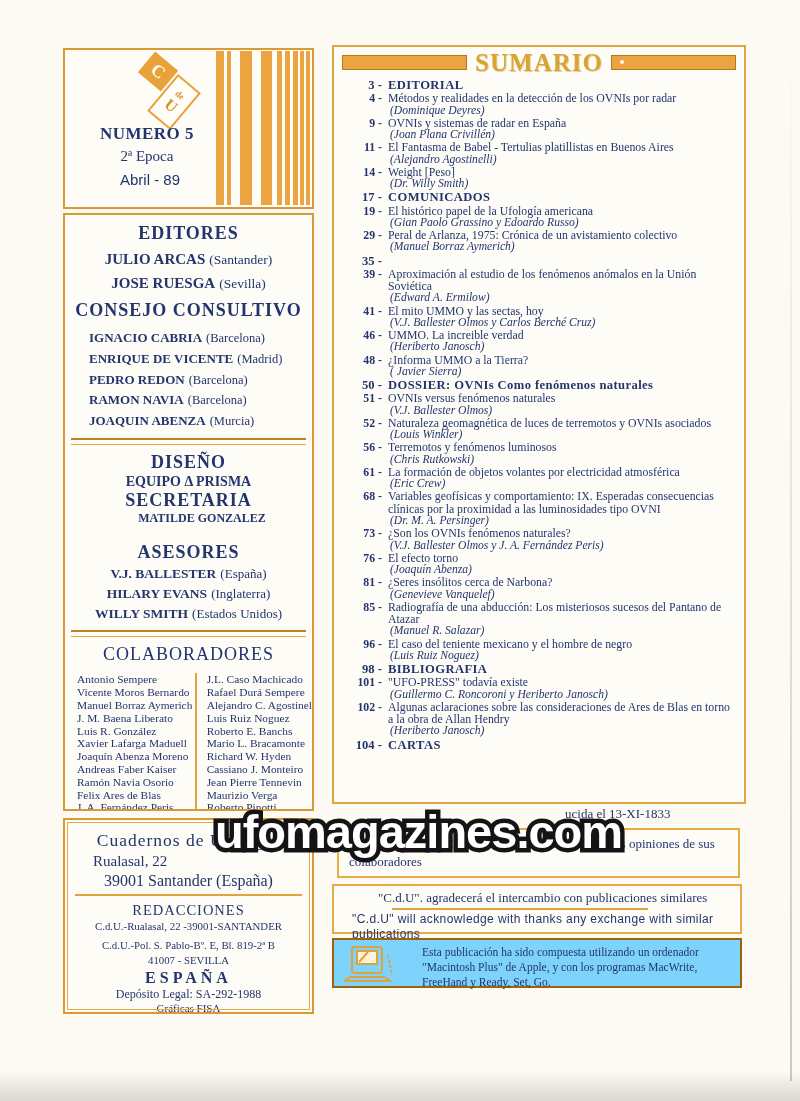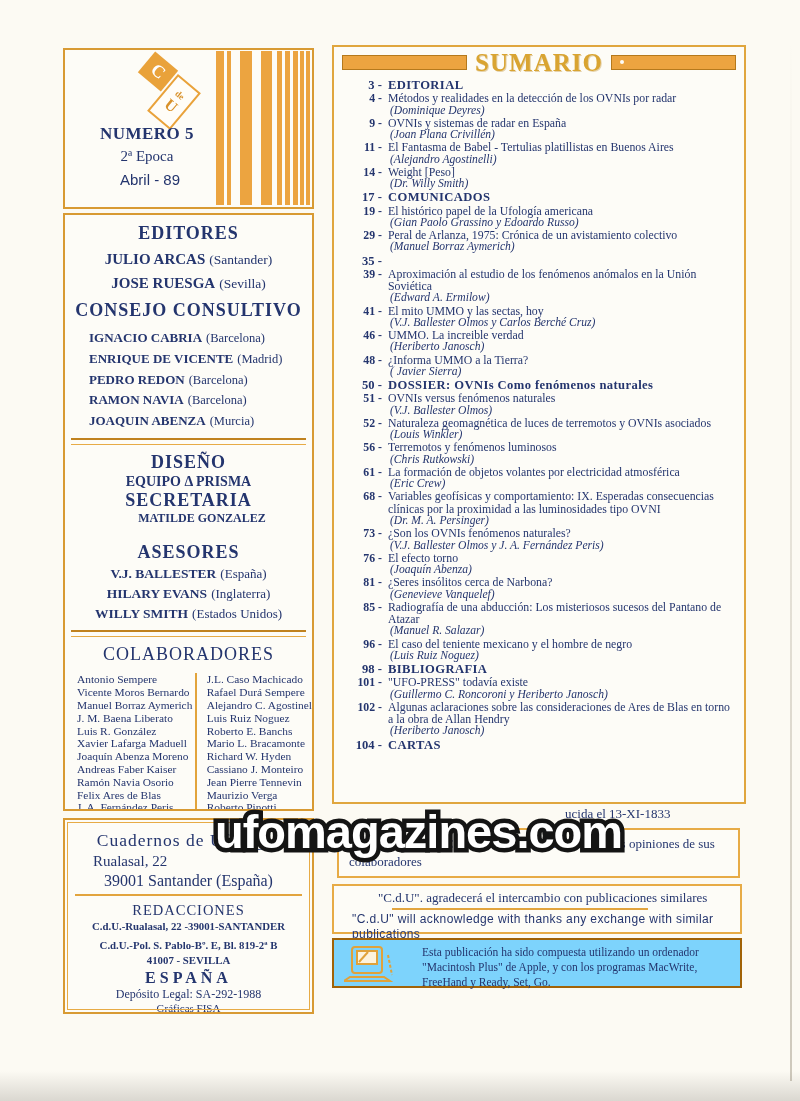--- a/index.html
+++ b/index.html
@@ -63,21 +63,21 @@
   .cols .name{font-size:11.4px;line-height:12.8px;white-space:nowrap;}
 
   .boxC{position:absolute;left:63px;top:818px;width:247px;height:192px;
     border:2px solid #d89a33;background:#fdfcf7;text-align:center;}
   .boxC::after{content:"";position:absolute;inset:2px;border:1px solid #e7ab46;pointer-events:none;}
   .cdu-title{font-size:17.5px;letter-spacing:1px;margin-top:10px;}
   .cdu-l1{font-size:15px;text-align:left;padding-left:28px;margin-top:2px;}
   .cdu-l2{font-size:16px;margin-top:2px;}
   .rule{height:3px;border-top:2px solid #e2a43e;margin:4px 10px 3px 10px;}
   .redac{font-size:14.5px;letter-spacing:1px;margin-top:1px;}
-  .addr-s{font-size:10.8px;font-weight:bold;line-height:1.45;}
+  .addr-s{font-size:10.8px;font-weight:normal;line-height:1.45;}
   .espana{font-size:16px;font-weight:bold;letter-spacing:4px;}
   .deposito{font-size:12px;}
   .graficas{font-size:11px;}
 
   
   .boxS{position:absolute;left:332px;top:45px;width:410px;height:755px;
     border:2px solid #e0a63e;background:#fdfcf7;overflow:hidden;}
   .sum-head{display:flex;align-items:center;margin:7px 8px 5px 8px;height:17px;}
   .sum-bar{flex:1;height:13px;background:#eca440;border:1px solid #b5791c;}
   .sum-bar.rt{position:relative;}

